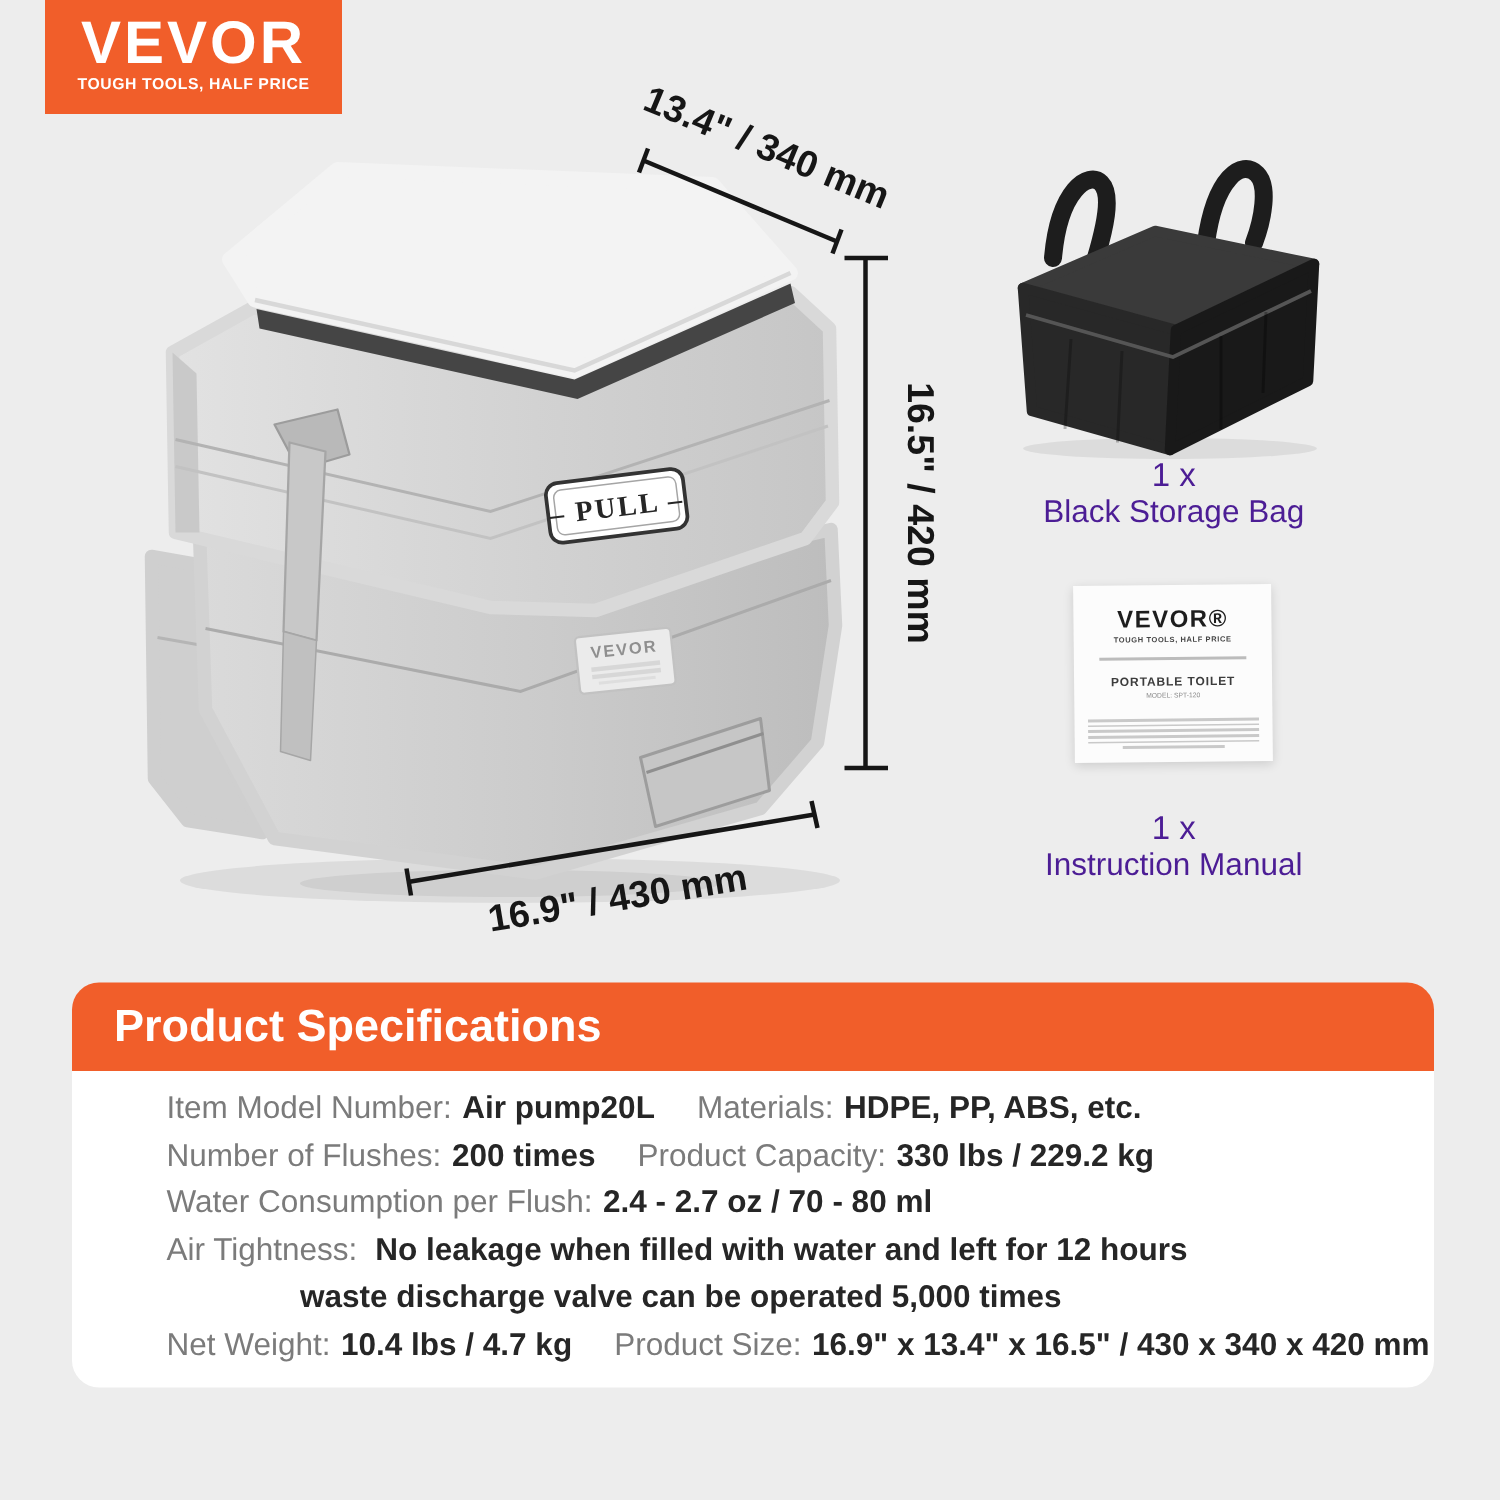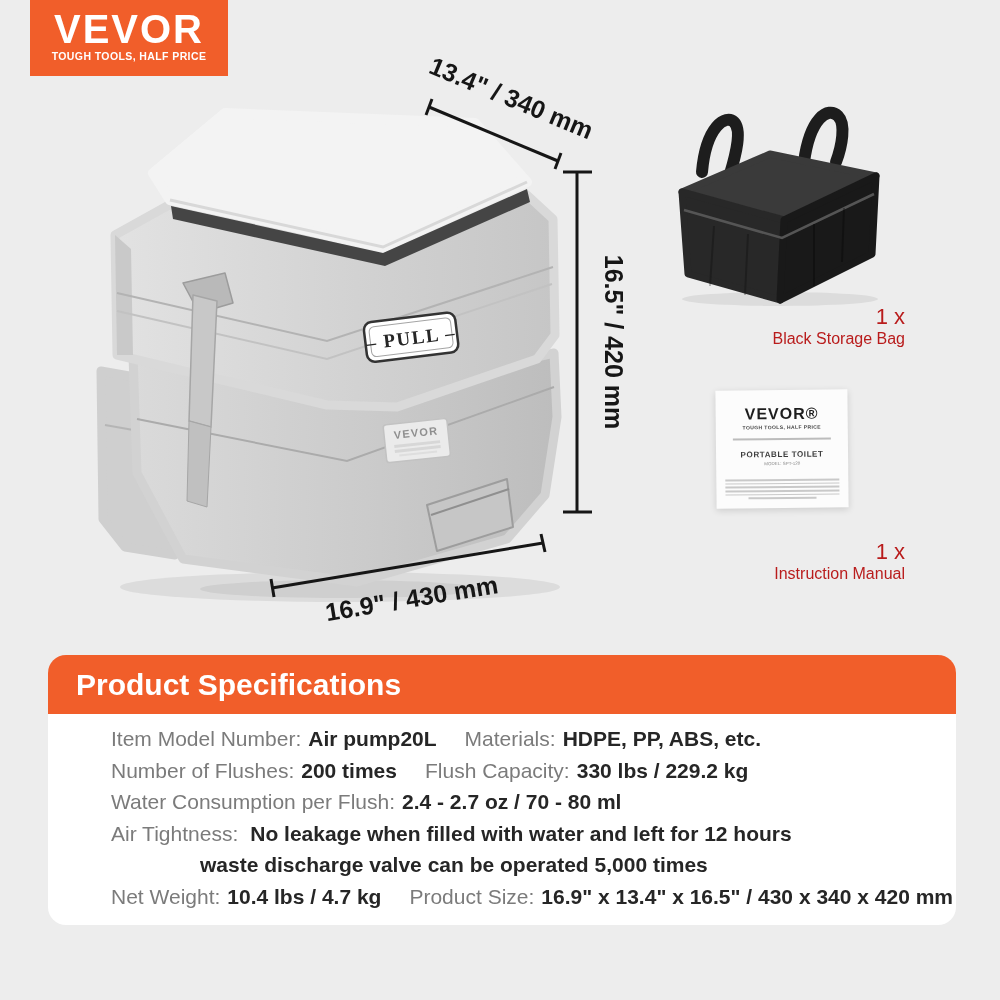--- a/index.html
+++ b/index.html
@@ -13,23 +13,23 @@
     position:absolute;left:30px;top:0;width:198px;height:76px;
     background:#f15e2a;color:#fff;text-align:center;
   }
   .logo-brand{font-size:40px;font-weight:bold;letter-spacing:2px;line-height:46px;margin-top:6px;}
   .logo-tagline{font-size:10.5px;font-weight:bold;letter-spacing:.4px;margin-top:-2px;}
   
   .toilet-svg{position:absolute;left:75px;top:85px;}
   .dims-svg{position:absolute;left:0;top:0;pointer-events:none;}
   .bag-svg{position:absolute;left:662px;top:90px;}
   
-  .acc-label{position:absolute;left:660px;width:245px;text-align:right;color:#b91c1c;}
+  .acc-label{position:absolute;left:660px;width:245px;text-align:center;color:#4c1d95;}
   .acc-qty{font-size:22px;}
-  .acc-name{font-size:16px;}
+  .acc-name{font-size:21px;}
   .bag-qty{top:304px;}
   .bag-name{top:330px;}
   .manual-qty{top:539px;}
   .manual-name{top:565px;}
   
   .manual{
     position:absolute;left:716px;top:390px;width:132px;height:118px;
     background:#fcfcfc;box-shadow:0 2px 7px rgba(0,0,0,.14);
     transform:rotate(-.6deg);text-align:center;overflow:hidden;
   }
@@ -184,21 +184,21 @@
 
 <section class="specs">
   <div class="specs-header">
     <h2>Product Specifications</h2>
   </div>
   <div class="specs-body">
     <div class="spec-row">
       <span class="lbl">Item Model Number:</span><span class="val">Air pump20L</span><span class="lbl pair2">Materials:</span><span class="val">HDPE, PP, ABS, etc.</span>
     </div>
     <div class="spec-row">
-      <span class="lbl">Number of Flushes:</span><span class="val">200 times</span><span class="lbl pair2">Flush Capacity:</span><span class="val">330 lbs / 229.2 kg</span>
+      <span class="lbl">Number of Flushes:</span><span class="val">200 times</span><span class="lbl pair2">Product Capacity:</span><span class="val">330 lbs / 229.2 kg</span>
     </div>
     <div class="spec-row">
       <span class="lbl">Water Consumption per Flush:</span><span class="val">2.4 - 2.7 oz / 70 - 80 ml</span>
     </div>
     <div class="spec-row">
       <span class="lbl">Air Tightness:</span><span class="val gap-lg">No leakage when filled with water and left for 12 hours</span>
     </div>
     <div class="spec-row cont">
       <span class="val">waste discharge valve can be operated 5,000 times</span>
     </div>

